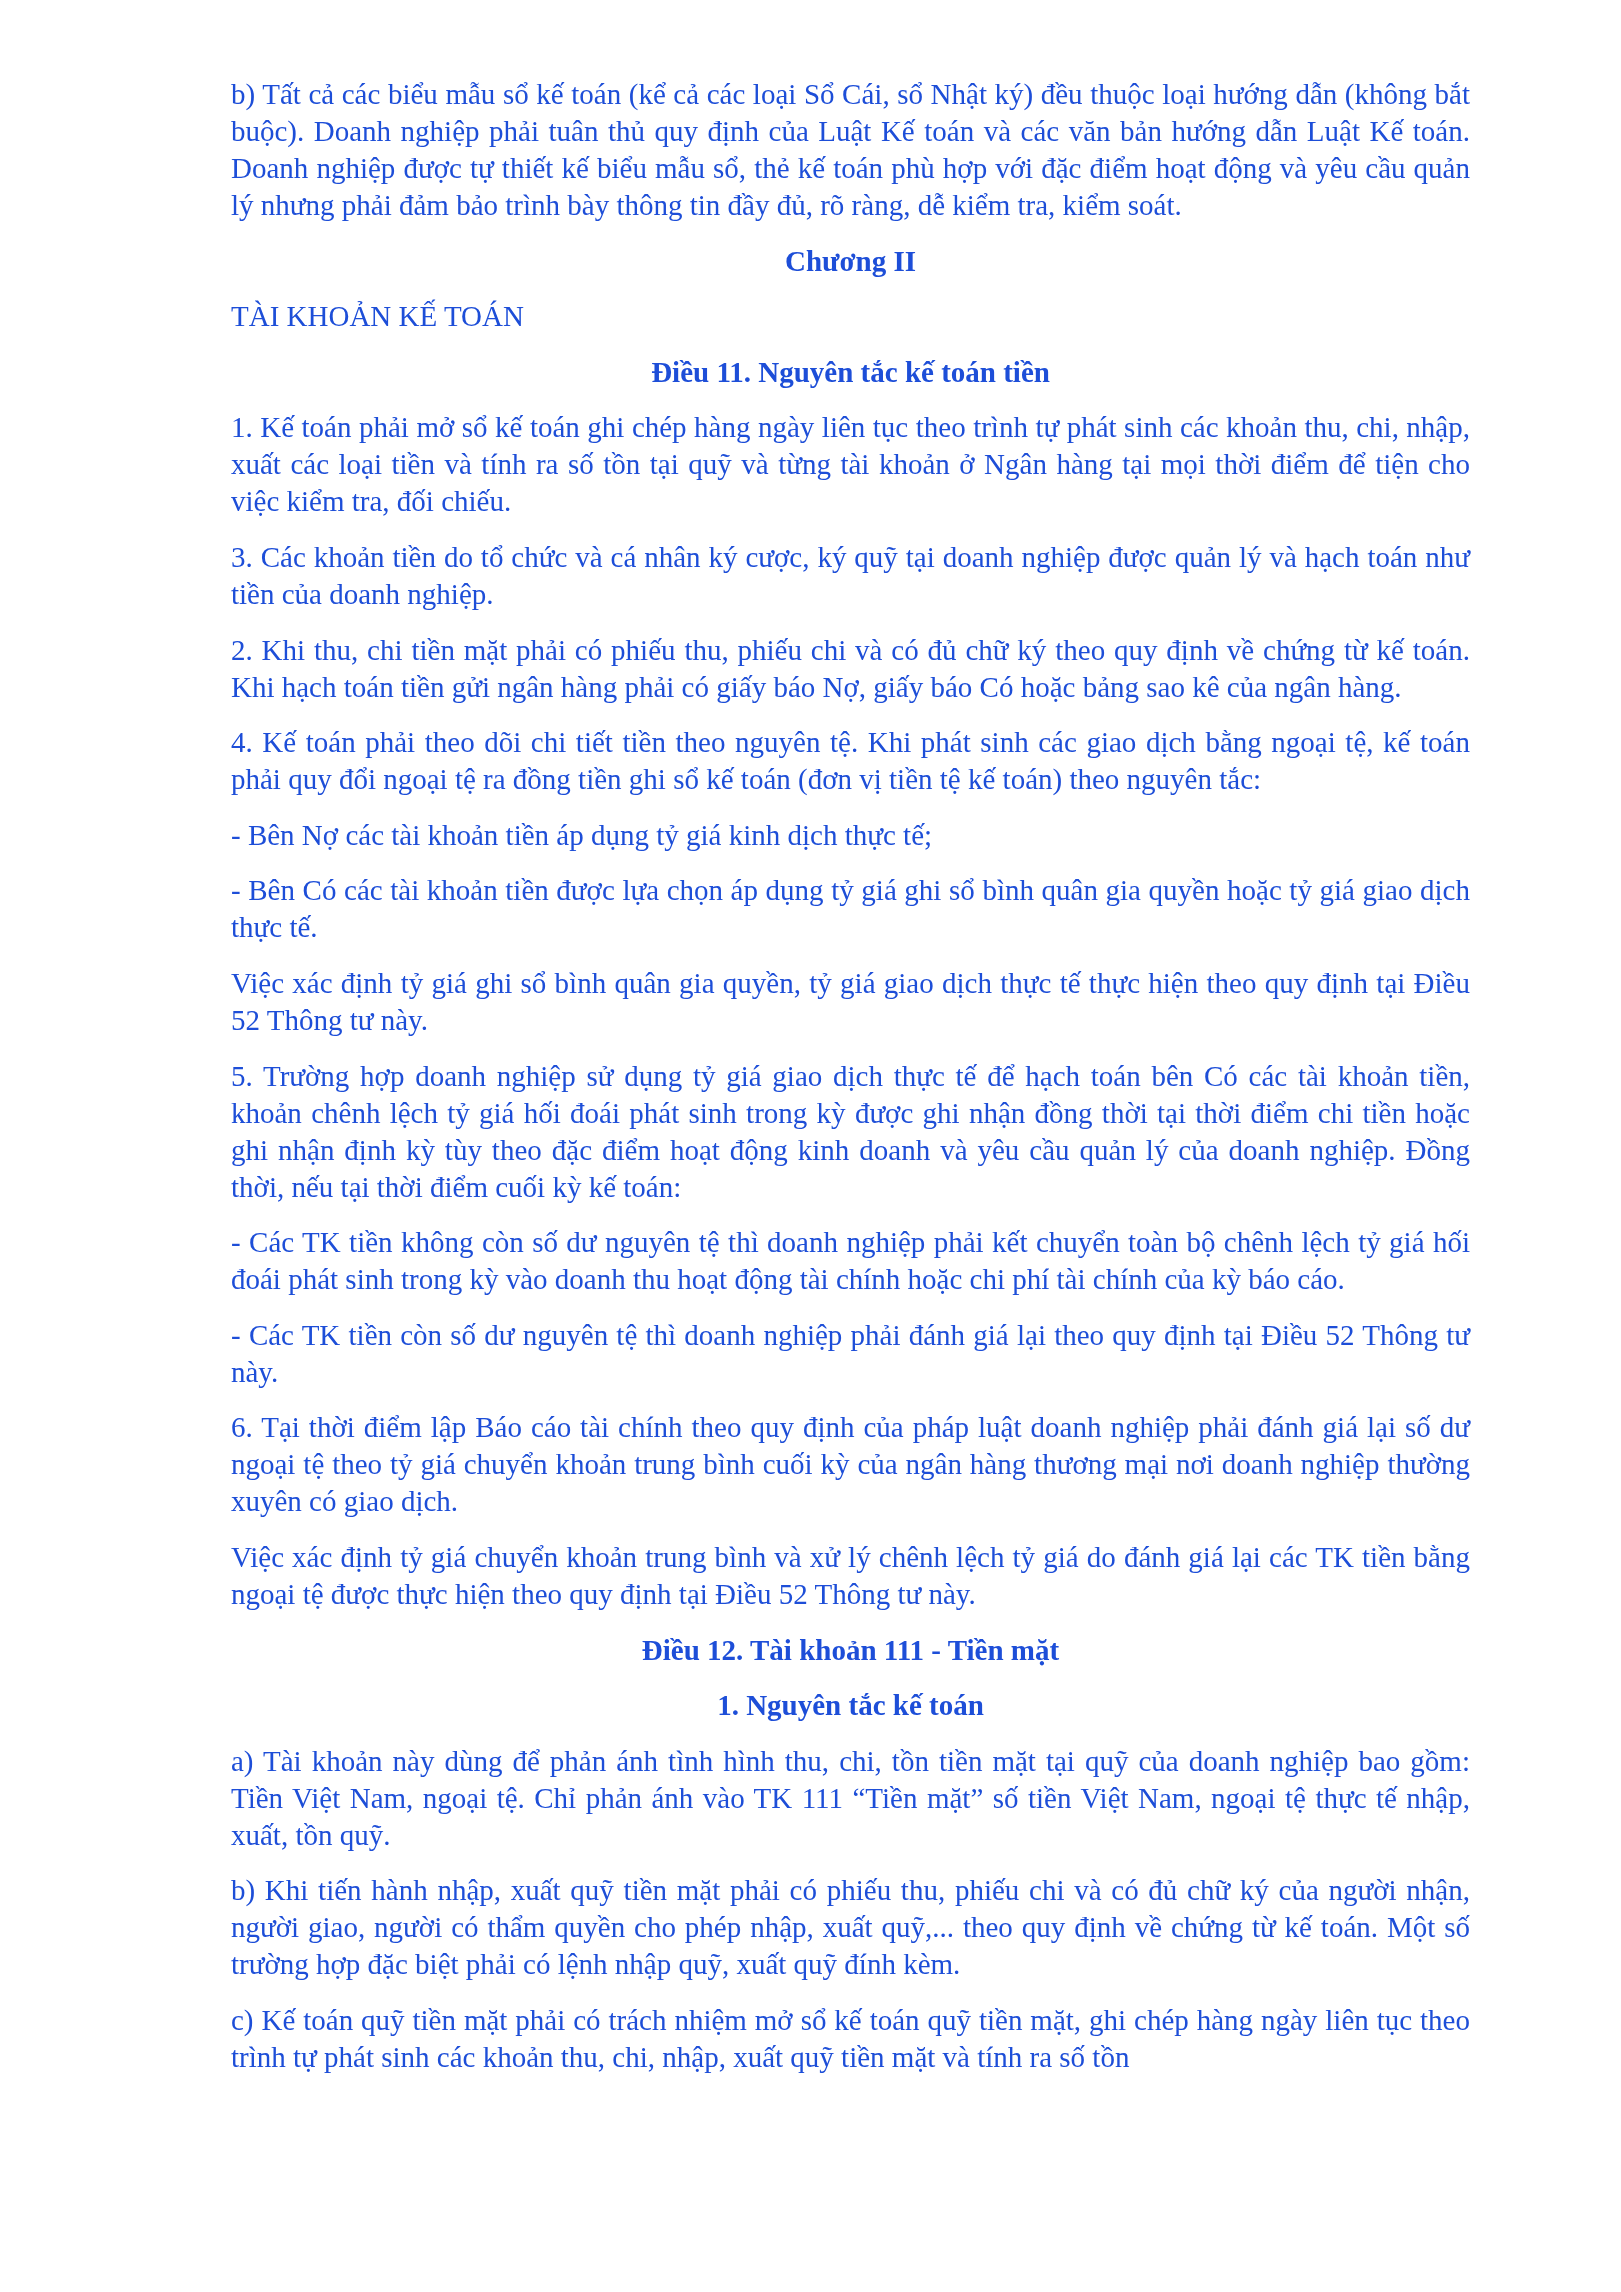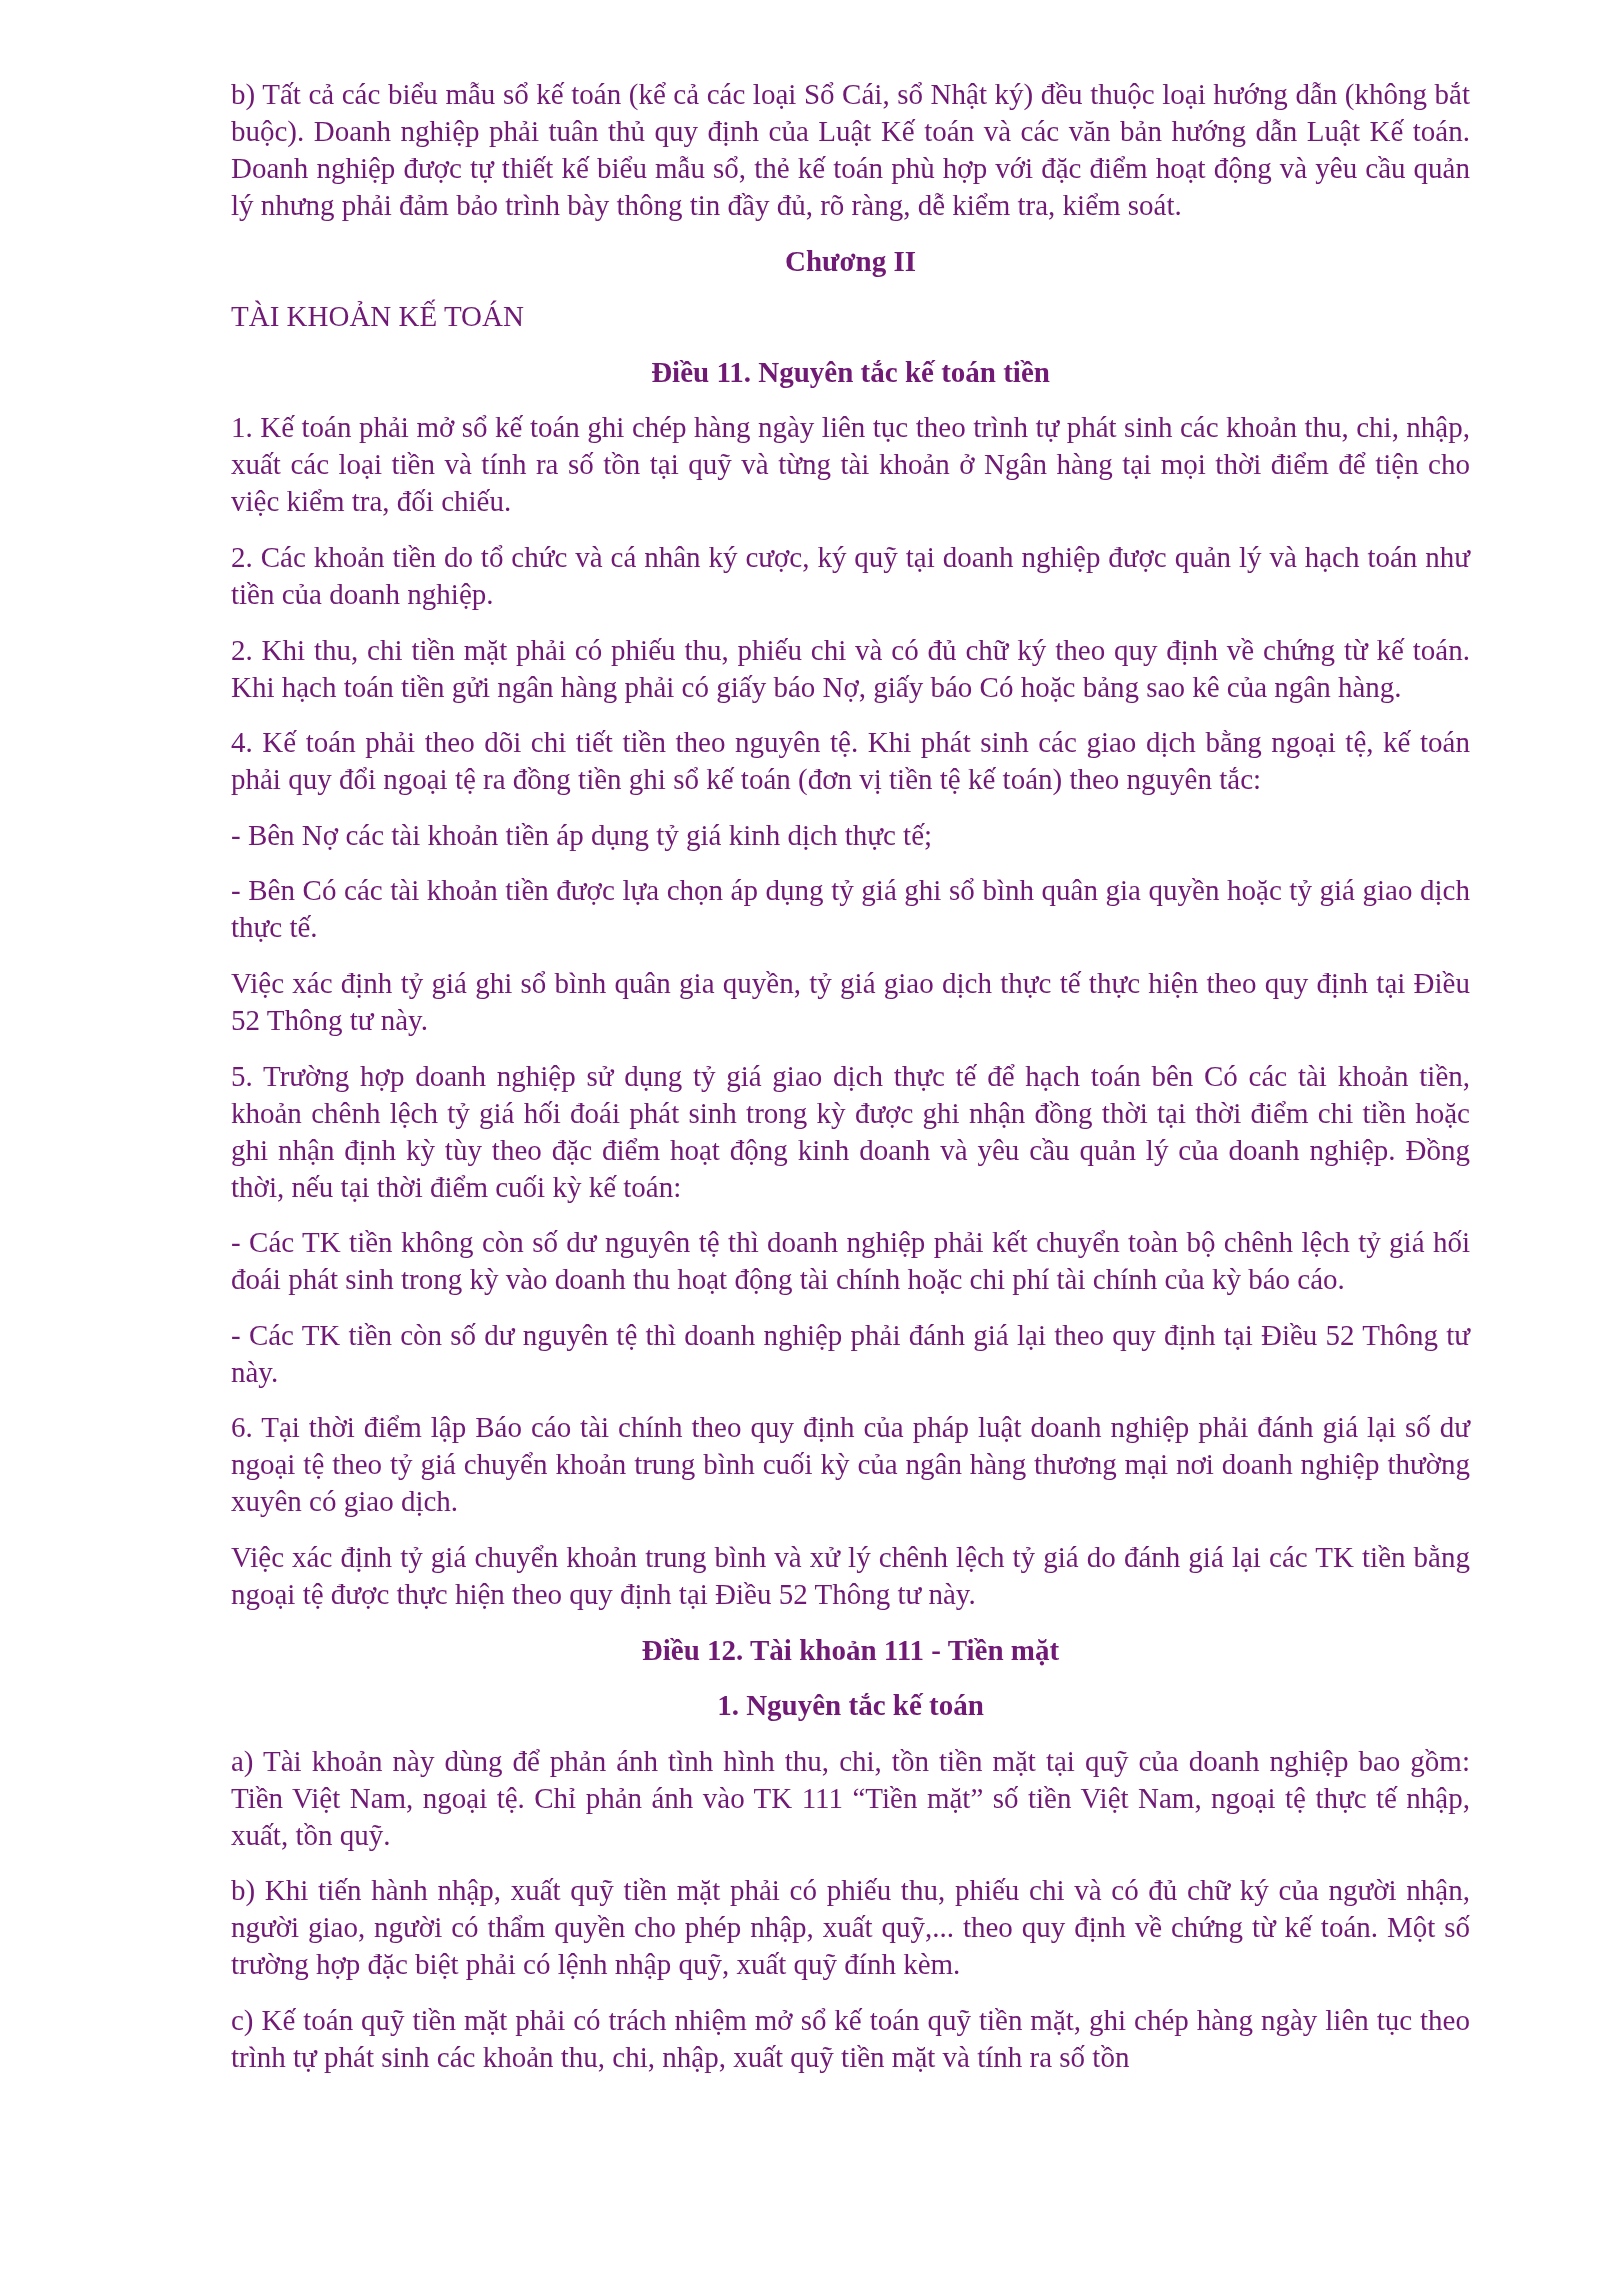--- a/index.html
+++ b/index.html
@@ -7,21 +7,21 @@
     padding: 0;
     background: #ffffff;
   }
   .page {
     position: relative;
     width: 1621px;
     height: 2293px;
     background: #ffffff;
     overflow: hidden;
     font-family: "Liberation Serif", "DejaVu Serif", serif;
-    color: #701a75;
+    color: #1d4ed8;
   }
   .content {
     position: absolute;
     top: 76px;
     left: 231px;
     width: 1239px;
   }
   .content p {
     font-size: 29px;
     line-height: 37px;
@@ -44,21 +44,21 @@
 </head>
 <body>
 
 <div class="page">
   <div class="content">
     <p class="body">b) Tất cả các biểu mẫu sổ kế toán (kể cả các loại Sổ Cái, sổ Nhật ký) đều thuộc loại hướng dẫn (không bắt buộc). Doanh nghiệp phải tuân thủ quy định của Luật Kế toán và các văn bản hướng dẫn Luật Kế toán. Doanh nghiệp được tự thiết kế biểu mẫu sổ, thẻ kế toán phù hợp với đặc điểm hoạt động và yêu cầu quản lý nhưng phải đảm bảo trình bày thông tin đầy đủ, rõ ràng, dễ kiểm tra, kiểm soát.</p>
     <p class="heading">Chương II</p>
     <p class="heading-centered">TÀI KHOẢN KẾ TOÁN</p>
     <p class="heading">Điều 11. Nguyên tắc kế toán tiền</p>
     <p class="body">1. Kế toán phải mở sổ kế toán ghi chép hàng ngày liên tục theo trình tự phát sinh các khoản thu, chi, nhập, xuất các loại tiền và tính ra số tồn tại quỹ và từng tài khoản ở Ngân hàng tại mọi thời điểm để tiện cho việc kiểm tra, đối chiếu.</p>
-    <p class="body">2. Các khoản tiền do tổ chức và cá nhân ký cược, ký quỹ tại doanh nghiệp được quản lý và hạch toán như tiền của doanh nghiệp.</p>
+    <p class="body">3. Các khoản tiền do tổ chức và cá nhân ký cược, ký quỹ tại doanh nghiệp được quản lý và hạch toán như tiền của doanh nghiệp.</p>
     <p class="body">2. Khi thu, chi tiền mặt phải có phiếu thu, phiếu chi và có đủ chữ ký theo quy định về chứng từ kế toán. Khi hạch toán tiền gửi ngân hàng phải có giấy báo Nợ, giấy báo Có hoặc bảng sao kê của ngân hàng.</p>
     <p class="body">4. Kế toán phải theo dõi chi tiết tiền theo nguyên tệ. Khi phát sinh các giao dịch bằng ngoại tệ, kế toán phải quy đổi ngoại tệ ra đồng tiền ghi sổ kế toán (đơn vị tiền tệ kế toán) theo nguyên tắc:</p>
     <p class="body">- Bên Nợ các tài khoản tiền áp dụng tỷ giá kinh dịch thực tế;</p>
     <p class="body">- Bên Có các tài khoản tiền được lựa chọn áp dụng tỷ giá ghi sổ bình quân gia quyền hoặc tỷ giá giao dịch thực tế.</p>
     <p class="body">Việc xác định tỷ giá ghi sổ bình quân gia quyền, tỷ giá giao dịch thực tế thực hiện theo quy định tại Điều 52 Thông tư này.</p>
     <p class="body">5. Trường hợp doanh nghiệp sử dụng tỷ giá giao dịch thực tế để hạch toán bên Có các tài khoản tiền, khoản chênh lệch tỷ giá hối đoái phát sinh trong kỳ được ghi nhận đồng thời tại thời điểm chi tiền hoặc ghi nhận định kỳ tùy theo đặc điểm hoạt động kinh doanh và yêu cầu quản lý của doanh nghiệp. Đồng thời, nếu tại thời điểm cuối kỳ kế toán:</p>
     <p class="body">- Các TK tiền không còn số dư nguyên tệ thì doanh nghiệp phải kết chuyển toàn bộ chênh lệch tỷ giá hối đoái phát sinh trong kỳ vào doanh thu hoạt động tài chính hoặc chi phí tài chính của kỳ báo cáo.</p>
     <p class="body">- Các TK tiền còn số dư nguyên tệ thì doanh nghiệp phải đánh giá lại theo quy định tại Điều 52 Thông tư này.</p>
     <p class="body">6. Tại thời điểm lập Báo cáo tài chính theo quy định của pháp luật doanh nghiệp phải đánh giá lại số dư ngoại tệ theo tỷ giá chuyển khoản trung bình cuối kỳ của ngân hàng thương mại nơi doanh nghiệp thường xuyên có giao dịch.</p>
     <p class="body">Việc xác định tỷ giá chuyển khoản trung bình và xử lý chênh lệch tỷ giá do đánh giá lại các TK tiền bằng ngoại tệ được thực hiện theo quy định tại Điều 52 Thông tư này.</p>

